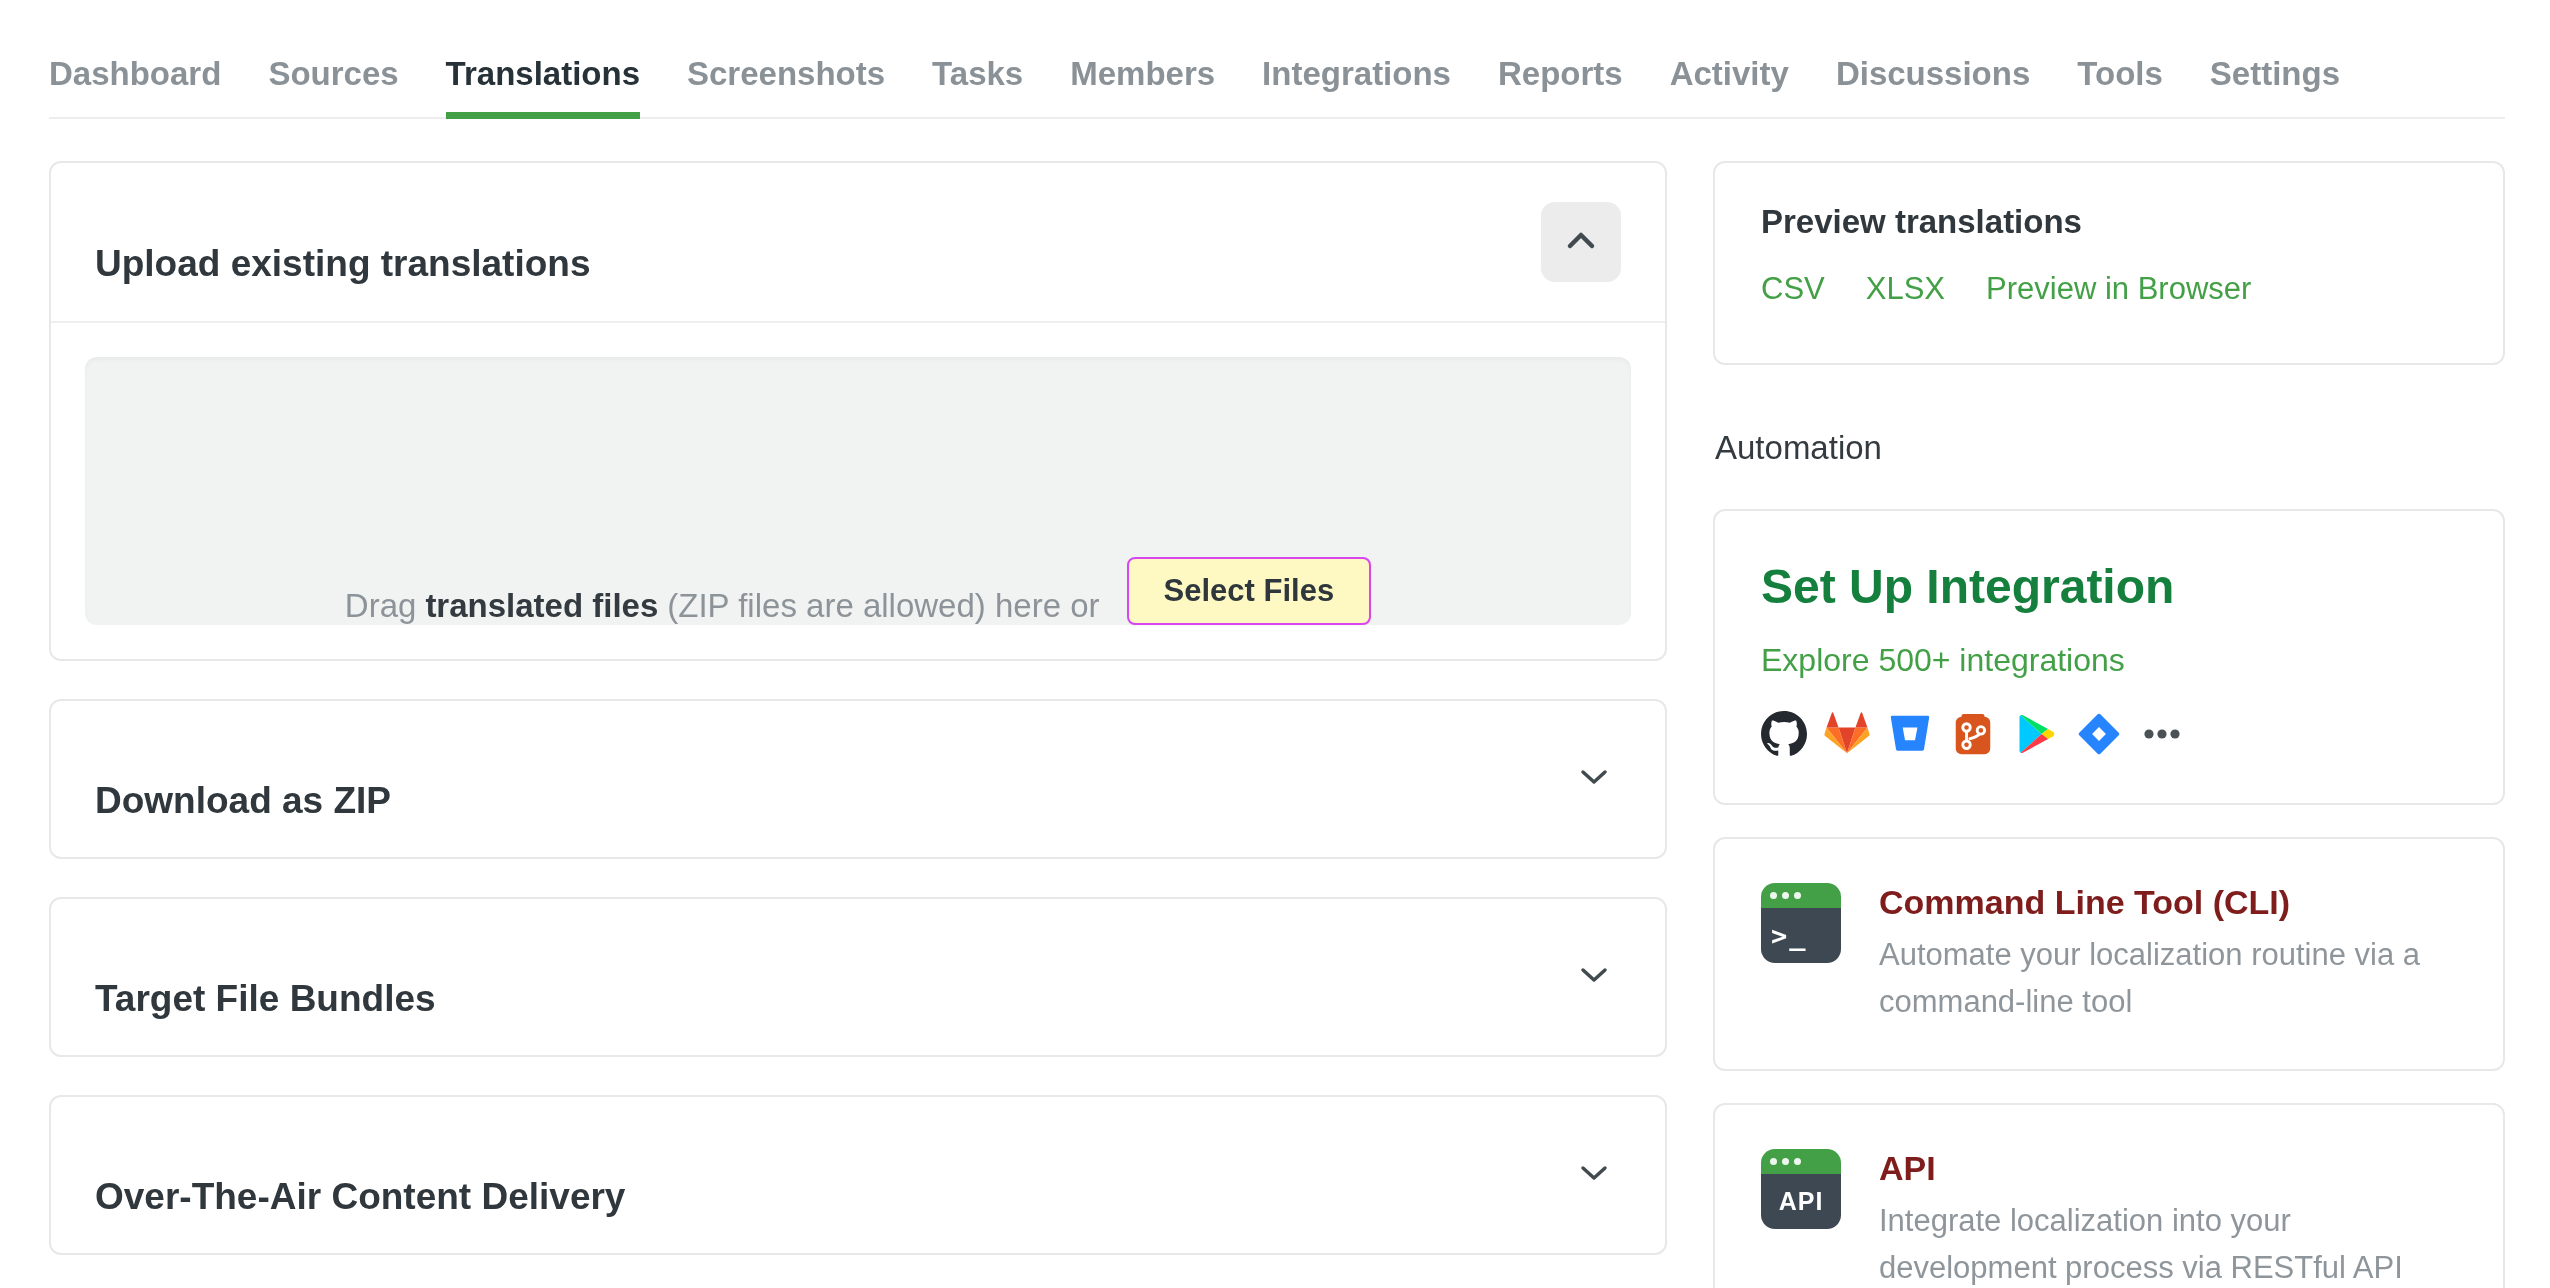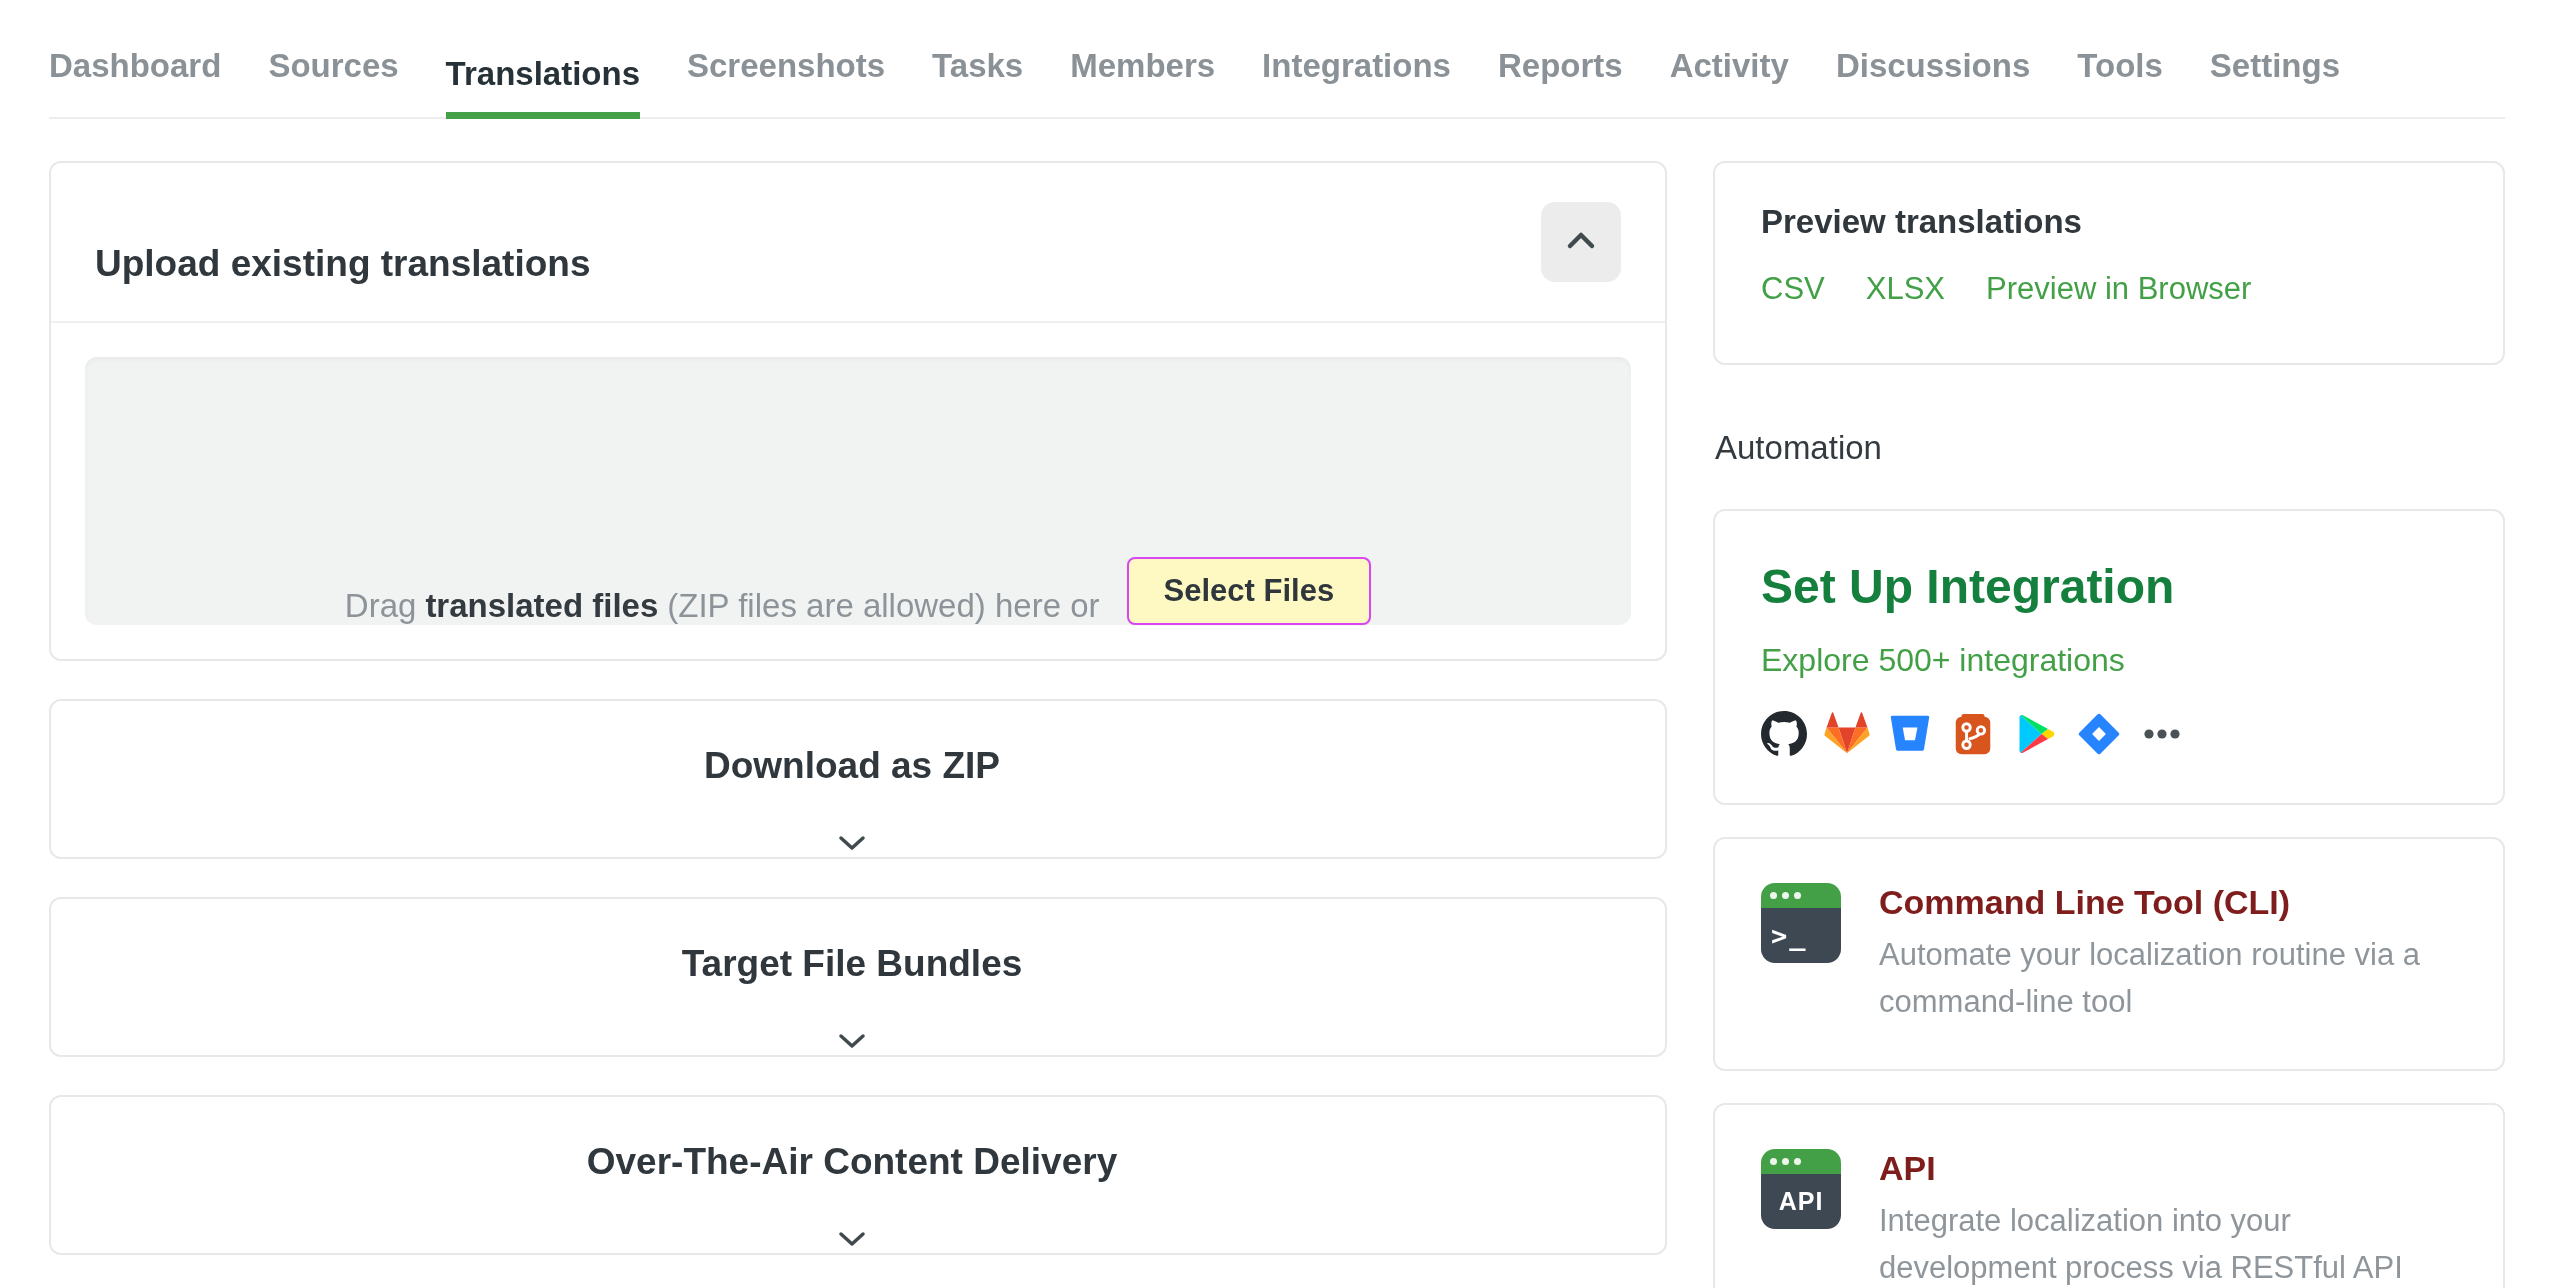--- a/index.html
+++ b/index.html
@@ -2,21 +2,21 @@
 <html><head>
 <meta charset="utf-8">
 <style>
   * { margin:0; padding:0; box-sizing:border-box; }
   html,body { width:2550px; height:1288px; background:#ffffff; overflow:hidden;
     font-family:"Liberation Sans","DejaVu Sans",sans-serif; }
 
   
   .topnav { margin:0 45px 0 49px; height:119px; border-bottom:2px solid #eceded;
     display:flex; align-items:flex-end; gap:47px; }
-  .nav-item { font-size:33px; font-weight:600; color:#8b9297; padding-bottom:32px;
+  .nav-item { font-size:33px; font-weight:600; color:#8b9297; padding-bottom:24px;
     cursor:pointer; white-space:nowrap; }
   .nav-item.active { color:#263238; border-bottom:7px solid #43a047;
     padding-bottom:19px; margin-bottom:-2px; }
 
   
   .content { display:flex; gap:46px; padding:42px 45px 0 49px; }
   .col-main { width:1618px; flex:none; }
   .col-side { flex:1; min-width:0; }
 
   .card { background:#fff; border:2px solid #e7e8e8; border-radius:12px; }
@@ -33,21 +33,21 @@
     box-shadow:inset 0 3px 4px rgba(0,0,0,0.035);
     display:flex; align-items:flex-end; justify-content:center; }
   .drag-text { font-size:33px; color:#8d9499; }
   .drag-bold { color:#343b40; font-weight:700; margin:0 9px; }
   .select-files-btn { margin-left:27px; font-size:31px; font-weight:600; color:#2f373c;
     background:#fef9c3; border:2px solid #d946ef; border-radius:8px; padding:14px 35px;
     cursor:pointer; box-shadow:0 1px 2px rgba(0,0,0,0.04); }
 
   
   .folded { margin-top:38px; height:160px; display:flex; align-items:center;
-    justify-content:space-between; padding:0 56px 0 44px; cursor:pointer;flex-direction:column; }
+    justify-content:space-between; padding:0 56px 0 44px; cursor:pointer; }
 
   
   .preview-card { padding:40px 46px 56px; }
   .preview-title { font-size:33px; font-weight:600; color:#30383d; }
   .preview-links { margin-top:30px; display:flex; gap:41px; }
   .green-link { color:#43a047; font-size:31px; text-decoration:none; cursor:pointer;
     white-space:nowrap; }
 
   .automation-heading { margin:64px 0 42px 2px; font-size:33px; font-weight:500;
     color:#333b40; }

